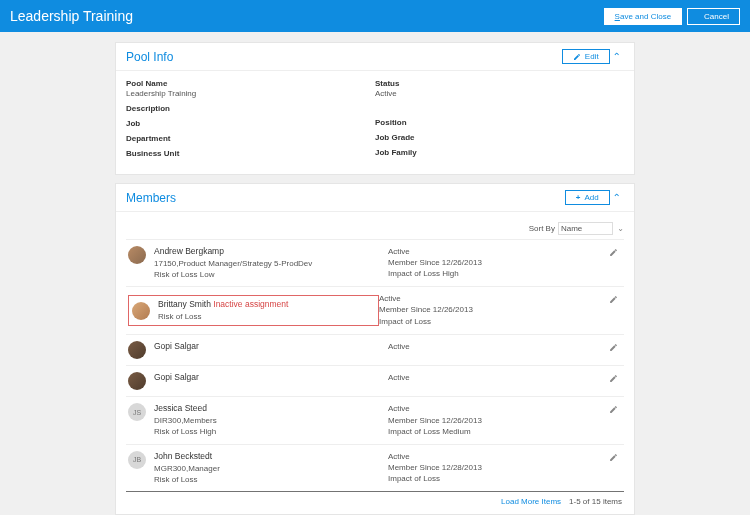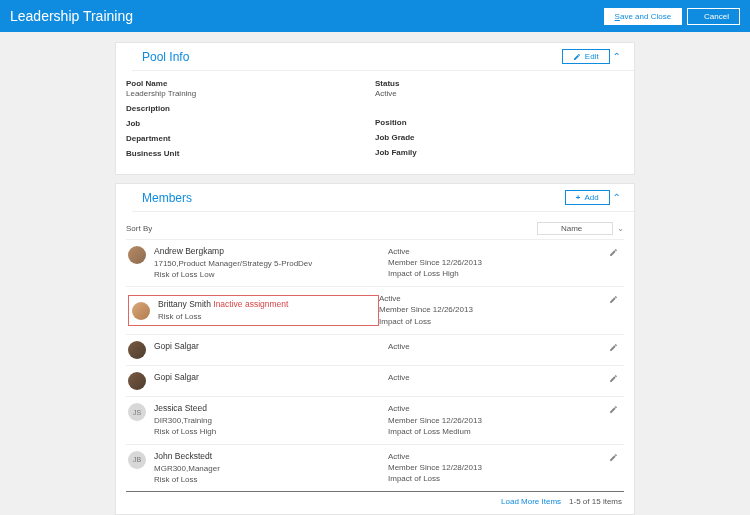--- a/index.html
+++ b/index.html
@@ -41,21 +41,20 @@
     background: #fff;
     margin-bottom: 8px;
     border: 1px solid #e5e5e5;
   }
   .panel-header {
     display: flex;
     align-items: center;
     justify-content: space-between;
     padding: 6px 10px;
     border-bottom: 1px solid #eee;
-    margin-left: 16px;
   }
   .panel-title { color: #0f8ce0; font-size: 12px; font-weight: 400; }
   .panel-actions { display:flex; align-items:center; }
   .btn-small {
     border: 1px solid #0f8ce0;
     color: #0f8ce0;
     background: #fff;
     font-size: 8px;
     padding: 2px 10px;
     cursor: pointer;
@@ -69,22 +68,22 @@
     font-size: 10px;
     cursor: pointer;
     padding: 0 3px;
   }
   .pool-body { padding: 8px 10px 10px; display:flex; }
   .pool-col { flex:1; }
   .field { margin-bottom: 6px; font-size: 8px;}
   .field-label { font-weight: 600; color:#333; }
   .field-value { color:#555; margin-top:1px;}
   .members-body { padding: 6px 10px 6px; }
-  .sort-row { display:flex; justify-content:space-between; align-items:center; font-size:8px; color:#555; gap:3px; padding:4px 0;}
-  .sort-select { border:1px solid #ddd; font-size:8px; padding:1px 30px 1px 23px; background:#fff; color:#555; position:relative;}
+  .sort-row { display:flex; justify-content:flex-end; align-items:center; font-size:8px; color:#555; gap:3px; padding:4px 0;}
+  .sort-select { border:1px solid #ddd; font-size:8px; padding:1px 30px 1px 2px; background:#fff; color:#555; position:relative;}
   .sort-wrap { display:flex; align-items:center; gap:4px;}
   .sort-caret { color:#888; font-size:8px;}
   .member-row {
     display:flex;
     align-items:flex-start;
     padding:6px 2px;
     border-top:1px solid #eee;
     position:relative;
   }
   .avatar {
@@ -247,21 +246,21 @@
               <div>Active</div>
             </div>
             <span class="edit-icon"><svg viewBox="0 0 24 24" width="9" height="9">
                 <path fill="#888" d="M3 17.25V21h3.75L17.81 9.94l-3.75-3.75L3 17.25zM20.71 7.04a1 1 0 0 0 0-1.41l-2.34-2.34a1 1 0 0 0-1.41 0l-1.83 1.83 3.75 3.75 1.83-1.83z"></path>
               </svg></span>
           </div>
           <div class="member-row">
             <div class="avatar">JS</div>
             <div class="mcol">
               <div class="name">Jessica Steed</div>
-              <div>DIR300,Training</div>
+              <div>DIR300,Members</div>
               <div>Risk of Loss  High</div>
             </div>
             <div class="mcol">
               <div>Active</div>
               <div>Member Since  12/26/2013</div>
               <div>Impact of Loss  Medium</div>
             </div>
             <span class="edit-icon"><svg viewBox="0 0 24 24" width="9" height="9">
                 <path fill="#888" d="M3 17.25V21h3.75L17.81 9.94l-3.75-3.75L3 17.25zM20.71 7.04a1 1 0 0 0 0-1.41l-2.34-2.34a1 1 0 0 0-1.41 0l-1.83 1.83 3.75 3.75 1.83-1.83z"></path>
               </svg></span>

